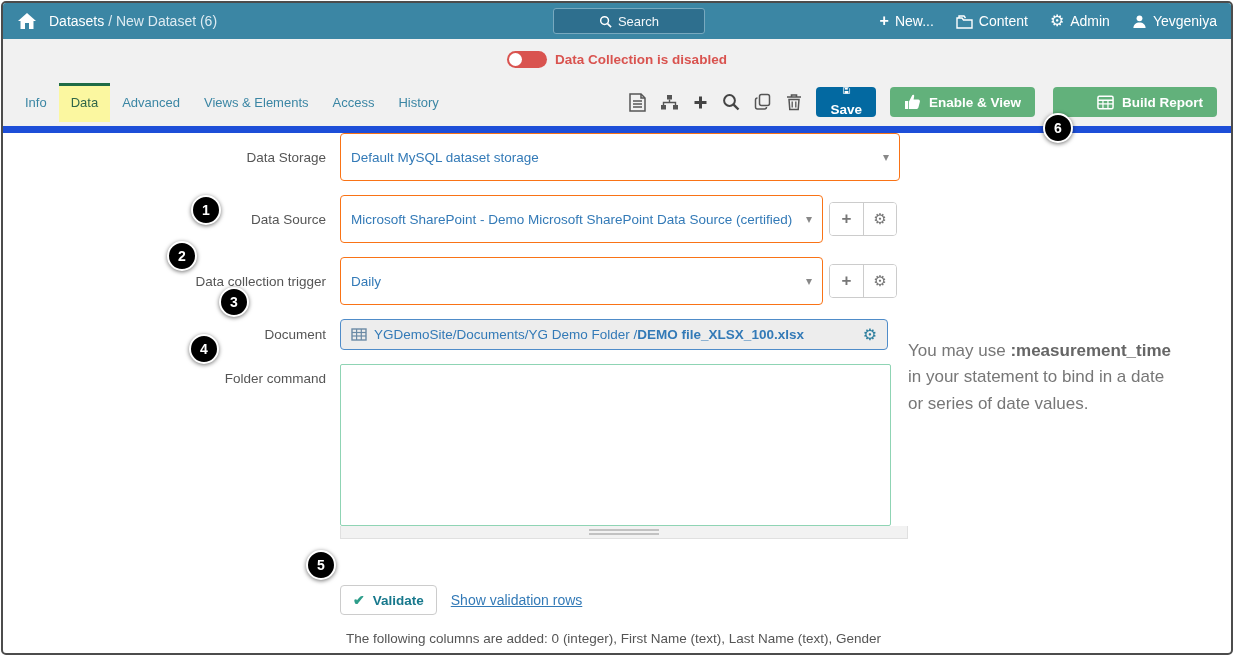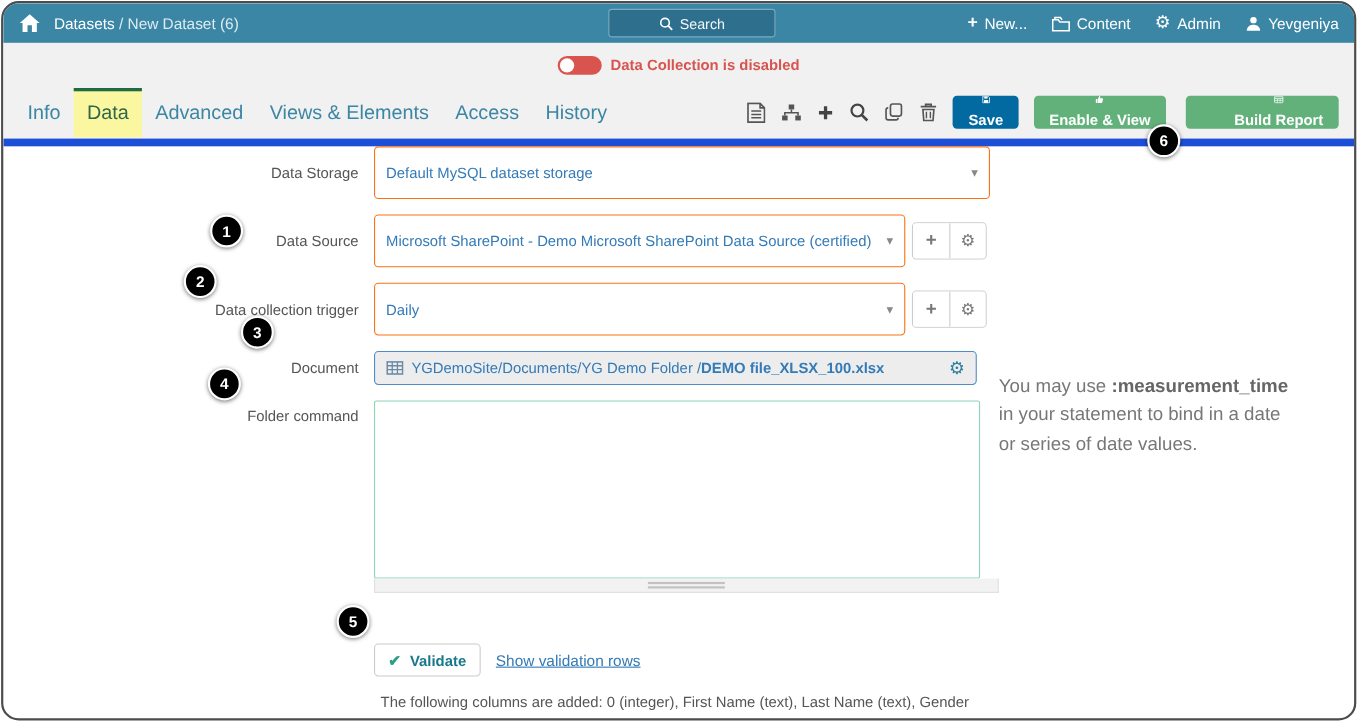--- a/index.html
+++ b/index.html
@@ -1,18 +1,18 @@
 <!DOCTYPE html>
 <html><head>
 <meta charset="utf-8">
 <style>
   * { margin:0; padding:0; box-sizing:border-box; }
   body { font-family:"Liberation Sans", sans-serif; background:#fff; }
   .frame { width:1234px; height:656px; position:relative; background:#fff; }
-  .window { position:absolute; inset:1px; border:2px solid #4c4c4c; border-radius:16px;
+  .window { position:absolute; inset:1px; border:2px solid #4c4c4c; border-radius:5px;
             overflow:hidden; background:#fff; }
 
   
   .topbar { height:36px; background:#3b86a4; display:flex; align-items:center;
             padding:0 14px; position:relative; color:#fff; }
   .home-btn { display:flex; align-items:center; margin-right:12px; cursor:pointer; }
   .crumb { font-size:14px; }
   .crumb .dim { color:#ddebf2; }
   .search-box { position:absolute; left:50%; transform:translateX(-50%); top:5px;
                 width:152px; height:26px; background:#2e6f8e; border:1px solid #78a9bf;
@@ -24,28 +24,28 @@
   .gear-glyph { font-size:16px; line-height:1; }
 
   
   .header-gray { background:#f1f1f1; border-bottom:7px solid #1d4ed8; height:94px; position:relative; }
   .banner-row { height:40px; display:flex; align-items:center; justify-content:center; gap:8px; }
   .toggle { width:40px; height:17px; border-radius:9px; background:#d9534f; position:relative; cursor:pointer; }
   .toggle .knob { position:absolute; left:2px; top:2px; width:13px; height:13px; border-radius:50%; background:#fff; }
   .banner-text { color:#d9534f; font-weight:bold; font-size:13.5px; }
 
   .tab-row { display:flex; align-items:center; padding:0 14px 0 10px; height:46px; }
-  .tab { font-size:18px; color:#3b86a4; padding:12px 12px; cursor:pointer; }
+  .tab { font-size:13px; color:#3b86a4; padding:12px 12px; cursor:pointer; }
   .tab.active { background:#fbf7a0; border-top:3px solid #1e6b46; color:#2f6649; padding-top:9px; }
   .tab-tools { margin-left:auto; display:flex; align-items:center; gap:14px; }
   .tool-icon { cursor:pointer; display:flex; align-items:center; }
   .btn { border:none; border-radius:4px; color:#fff; font-size:13.5px; font-weight:bold;
          height:30px; padding:0 14px; display:flex; align-items:center; gap:8px; cursor:pointer; }
   .btn-save { background:#0369a1;flex-direction:column; }
-  .btn-green { background:#62b17b;flex-direction:column; }
+  .btn-green { background:#62b17b; }
   .btn-row-gap { margin-left:4px;padding-left:44px; }
 
   
   .content { position:relative; }
   .form-row { display:flex; align-items:center; margin-bottom:14px; }
   .form-row.top { align-items:flex-start; }
   .lbl { width:337px; text-align:right; padding-right:14px; font-size:13.5px; color:#555; flex:none; }
   .form-row.top .lbl { padding-top:7px; }
 
   .select { height:48px; border:1px solid #f97316; border-radius:4px; background:#fff;

